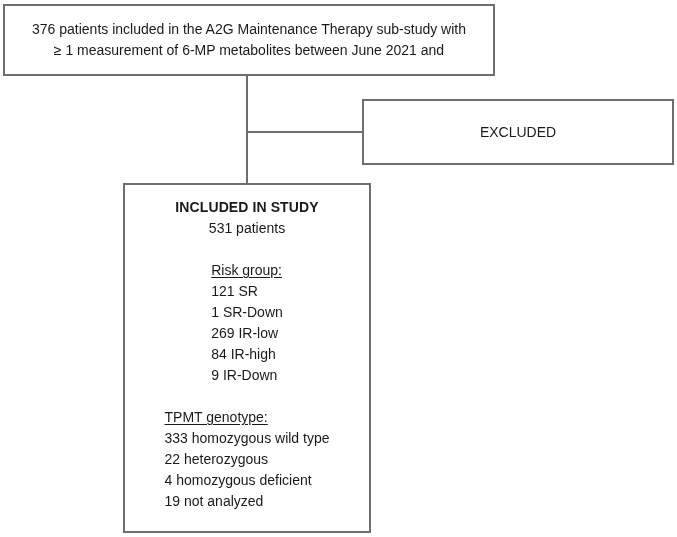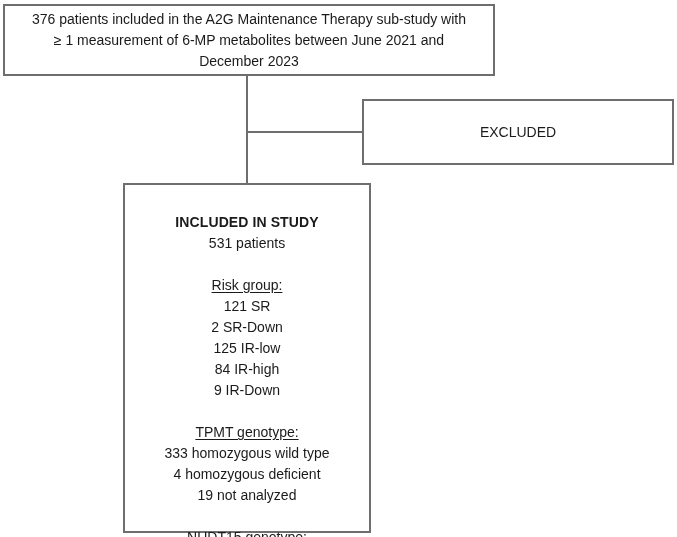--- a/index.html
+++ b/index.html
@@ -59,29 +59,29 @@
     gap: 29px;
   }
 
   
   #box-included {
     left: 123px;
     top: 183px;
     width: 248px;
     height: 350px;
     justify-content: flex-start;
-    padding: 27px 6px 6px 6px;
+    padding: 12px 6px 6px 6px;
   }
   #box-included .hdr-bold {
     font-weight: bold;
     letter-spacing: 0.1px;
   }
   .section {
     margin-top: 21px;
-    text-align: center;
+    text-align: left;
   }
   .section-title {
     text-decoration: underline;
     text-underline-offset: 2px;
     display: block;
     white-space: nowrap;
   }
 
   
   .connector {
@@ -106,44 +106,44 @@
 
 <div class="flow-root">
 
   <div class="connector" id="conn-vertical"></div>
   <div class="connector" id="conn-to-excluded"></div>
 
   <div class="box" id="box-enrolled">
     <div class="para">
       <span class="line">376 patients included in the A2G Maintenance Therapy sub-study with</span>
       <span class="line">≥ 1 measurement of 6-MP metabolites between June 2021 and</span>
-      <span class="line">December 2023</span>
     </div>
   </div>
 
   <div class="box" id="box-excluded">
     <span class="line">EXCLUDED</span>
   </div>
 
   <div class="box" id="box-included">
     <span class="line hdr-bold">INCLUDED IN STUDY</span>
     <span class="line">531 patients</span>
 
     <div class="section">
       <span class="section-title">Risk group:</span>
       <span class="line">121 SR</span>
-      <span class="line">2 SR-Down</span>
-      <span class="line">125 IR-low</span>
+      <span class="line">1 SR-Down</span>
+      <span class="line">269 IR-low</span>
       <span class="line">84 IR-high</span>
       <span class="line">9 IR-Down</span>
     </div>
 
     <div class="section">
       <span class="section-title">TPMT genotype:</span>
       <span class="line">333 homozygous wild type</span>
+      <span class="line">22 heterozygous</span>
       <span class="line">4 homozygous deficient</span>
       <span class="line">19 not analyzed</span>
     </div>
 
     <div class="section">
       <span class="section-title">NUDT15 genotype:</span>
 
     </div>
   </div>
 

